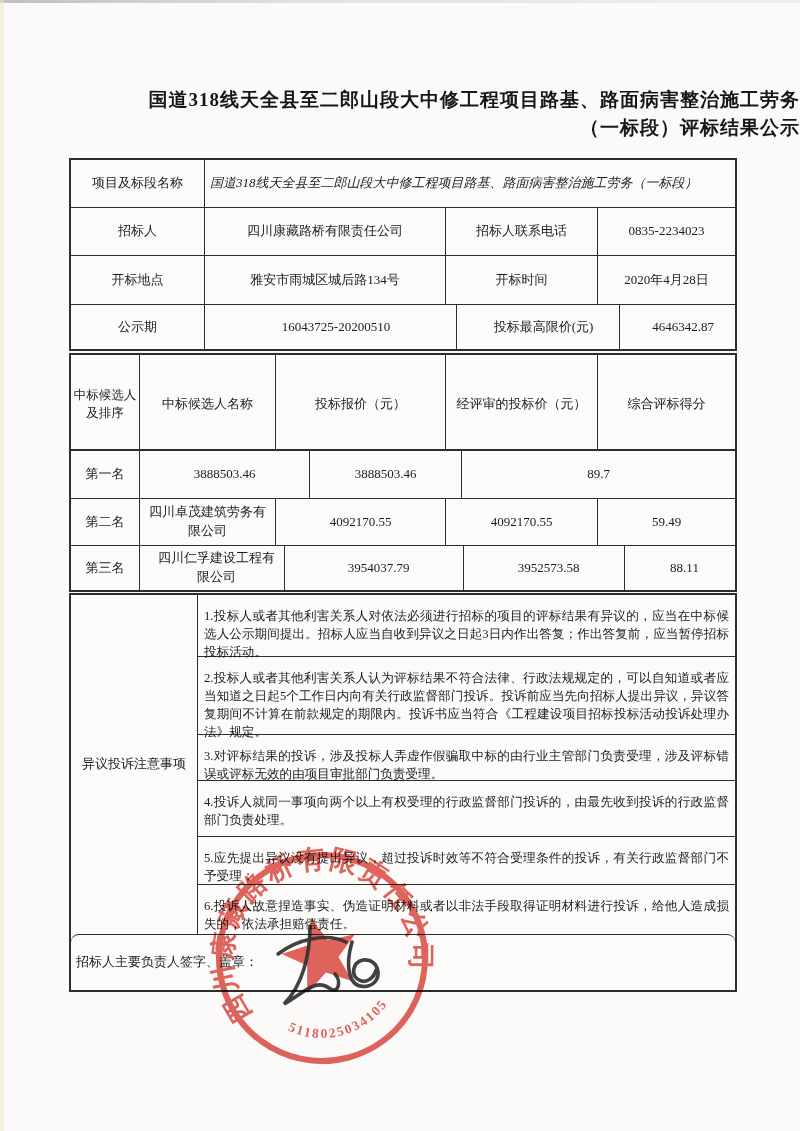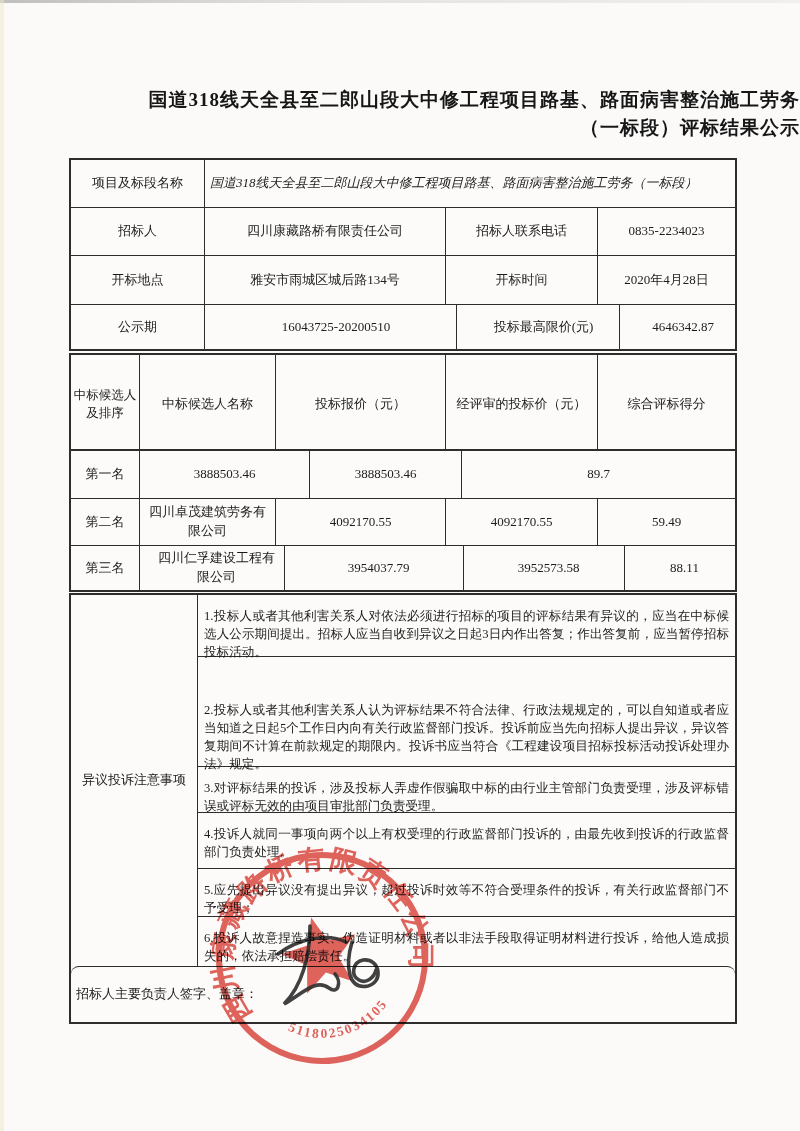--- a/index.html
+++ b/index.html
@@ -60,21 +60,21 @@
   .block-c .w-rank { font-size: 13px; }
 
   
   .block-d { top: 593px; }
   .w-n { width: 127px; flex: none; }
   .notice-col { flex: 1; display: flex; flex-direction: column; }
   .para { font-size: 12.6px; line-height: 18px; padding: 12px 6px 0;
     text-align: justify; border-bottom: 1.5px solid #2d2d2d; }
   .para:last-child { border-bottom: none; }
   .notice-col .para:nth-child(1){ height: 62px; }
-  .notice-col .para:nth-child(2){ height: 78px; margin-top: 32px; }
+  .notice-col .para:nth-child(2){ height: 78px; }
   .notice-col .para:nth-child(3){ height: 46px; }
   .notice-col .para:nth-child(4){ height: 56px; }
   .notice-col .para:nth-child(5){ height: 48px; }
   .notice-col .para:nth-child(6){ height: 49px; }
   .sig-row { height: 56px; border-radius: 8px; }
   .sig-row .cell { justify-content: flex-start; text-align: left; padding-left: 5px; }
 
   
   .stamp { position: absolute; left: 192px; top: 828px;
     mix-blend-mode: multiply; opacity: .88; pointer-events: none; }

